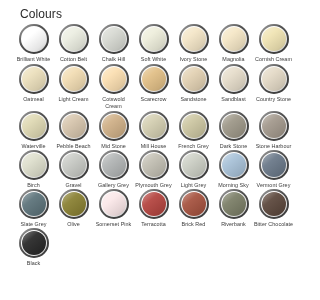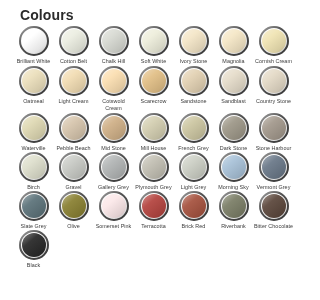--- a/index.html
+++ b/index.html
@@ -16,22 +16,22 @@
   }
   #panel {
     width: 293px;
     height: 300px;
     box-sizing: border-box;
     padding: 6px 6px 4px 6px;
     background: #ffffff;
     position: relative;
   }
   #panel-title {
-    font-size: 14px;
-    font-weight: bold;
+    font-size: 12px;
+    font-weight: normal;
     color: #2b2b2b;
     letter-spacing: 0.1px;
     margin: 1px 0 3px 14px;
   }
   .swatch-grid {
     display: block;
   }
   .swatch-row {
     display: flex;
     flex-direction: row;

